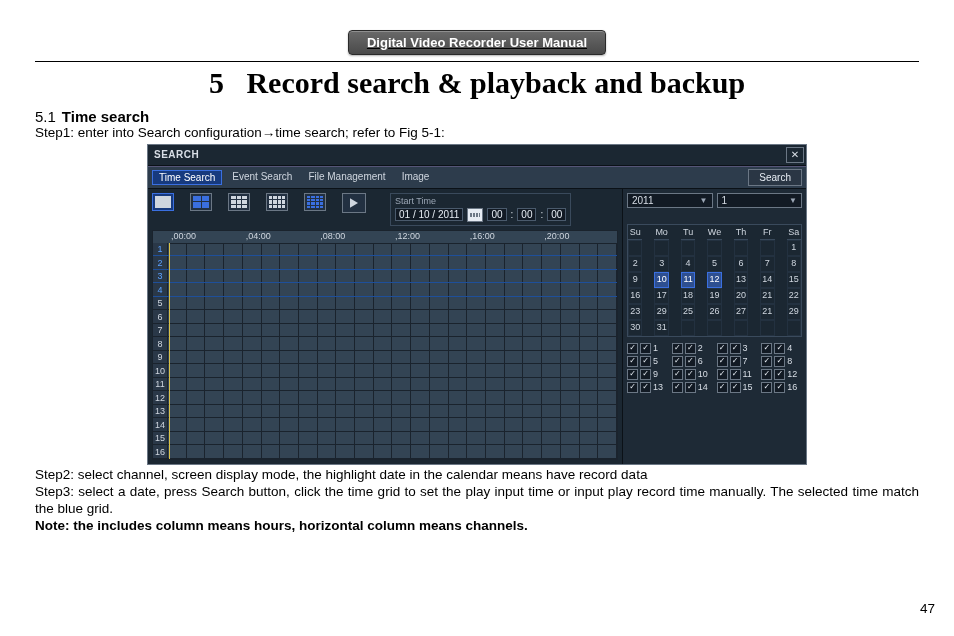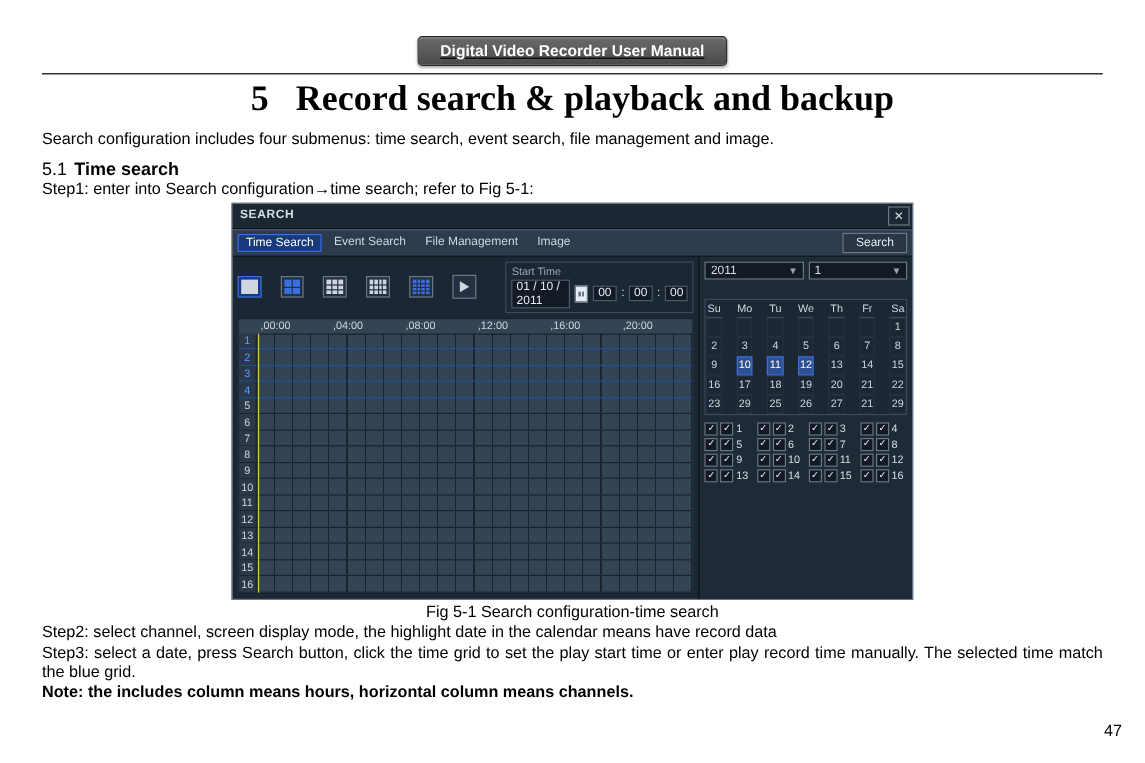--- a/index.html
+++ b/index.html
@@ -60,21 +60,21 @@
   .figure-caption { text-align: center; }
   .page-num {
     position: absolute;
     right: 19px;
     bottom: 20px;
     font-size: 13.5px;
   }
 
   
   .screenshot {
-    width: 568px;
+    width: 660px;
     margin: 2px auto 2px auto;
     background: #1b2732;
     border: 1px solid #6b7785;
     font-size: 10px;
     color: #d8dee6;
     font-family: Arial, Helvetica, sans-serif;
     box-sizing: border-box;
   }
   .ss-titlebar {
     display: flex;
@@ -122,21 +122,21 @@
   .ss-body { display: flex; align-items: stretch; }
   .ss-left {
     flex: 1;
     padding: 4px;
     display: flex;
     flex-direction: column;
     gap: 2px;
   }
   .ss-left-topbar {
     display: flex;
-    align-items: center;
+    align-items: flex-start;
     gap: 16px;
   }
   
   .vm {
     width: 22px; height: 18px;
     border: 1px solid #6b7785;
     background: #223041;
     display: flex; flex-wrap: wrap;
     padding: 2px; box-sizing: border-box;
     gap: 1px;
@@ -317,21 +317,20 @@
 
   <div class="header-row">
     <div class="header-badge">Digital Video Recorder User Manual</div>
   </div>
   <hr class="doc-rule">
 
   <div class="chapter-title">
     <span>5</span>&nbsp;&nbsp;&nbsp;<span>Record search &amp; playback and backup</span>
   </div>
 
-  <div class="body-text">Search configuration includes four submenus: time search, event search, file management and image.</div>
 
   <div class="section-title">
     <span class="num">5.1</span><span>Time search</span>
   </div>
 
   <div class="body-text">Step1: enter into Search configuration→time search; refer to Fig 5-1:</div>
 
   <div class="screenshot">
 
     <div class="ss-titlebar">
@@ -565,20 +564,29 @@
               </div>
               <div class="cal-row">
                 <div class="cal-cell">23</div>
                 <div class="cal-cell">29</div>
                 <div class="cal-cell">25</div>
                 <div class="cal-cell">26</div>
                 <div class="cal-cell">27</div>
                 <div class="cal-cell">21</div>
                 <div class="cal-cell">29</div>
               </div>
+              <div class="cal-row">
+                <div class="cal-cell">30</div>
+                <div class="cal-cell">31</div>
+                <div class="cal-cell empty">.</div>
+                <div class="cal-cell empty">.</div>
+                <div class="cal-cell empty">.</div>
+                <div class="cal-cell empty">.</div>
+                <div class="cal-cell empty">.</div>
+              </div>
             </div>
         </div>
         <div class="chan-grid" id="chan-grid">
             <div class="chan">
               <span class="cb master">✓</span>
               <span class="cb">✓</span>
               <span>1</span>
             </div>
             <div class="chan">
               <span class="cb master">✓</span>
@@ -653,19 +661,18 @@
             <div class="chan">
               <span class="cb master">✓</span>
               <span class="cb">✓</span>
               <span>16</span>
             </div>
           </div>
       </div>
     </div>
   </div>
 
-  <div class="body-text figure-caption">Fig 5-1 Search configuration-time search</div>
   <div class="body-text">Step2: select channel, screen display mode, the highlight date in the calendar means have record data</div>
-  <div class="body-text justify">Step3: select a date, press Search button, click the time grid to set the play start time or enter play record time manually. The selected time match the blue grid.</div>
+  <div class="body-text justify">Step3: select a date, press Search button, click the time grid to set the play input time or input play record time manually. The selected time match the blue grid.</div>
   <div class="body-text bold">Note: the includes column means hours, horizontal column means channels.</div>
 
   <div class="page-num">47</div>
 </div>
 
 </body></html>

